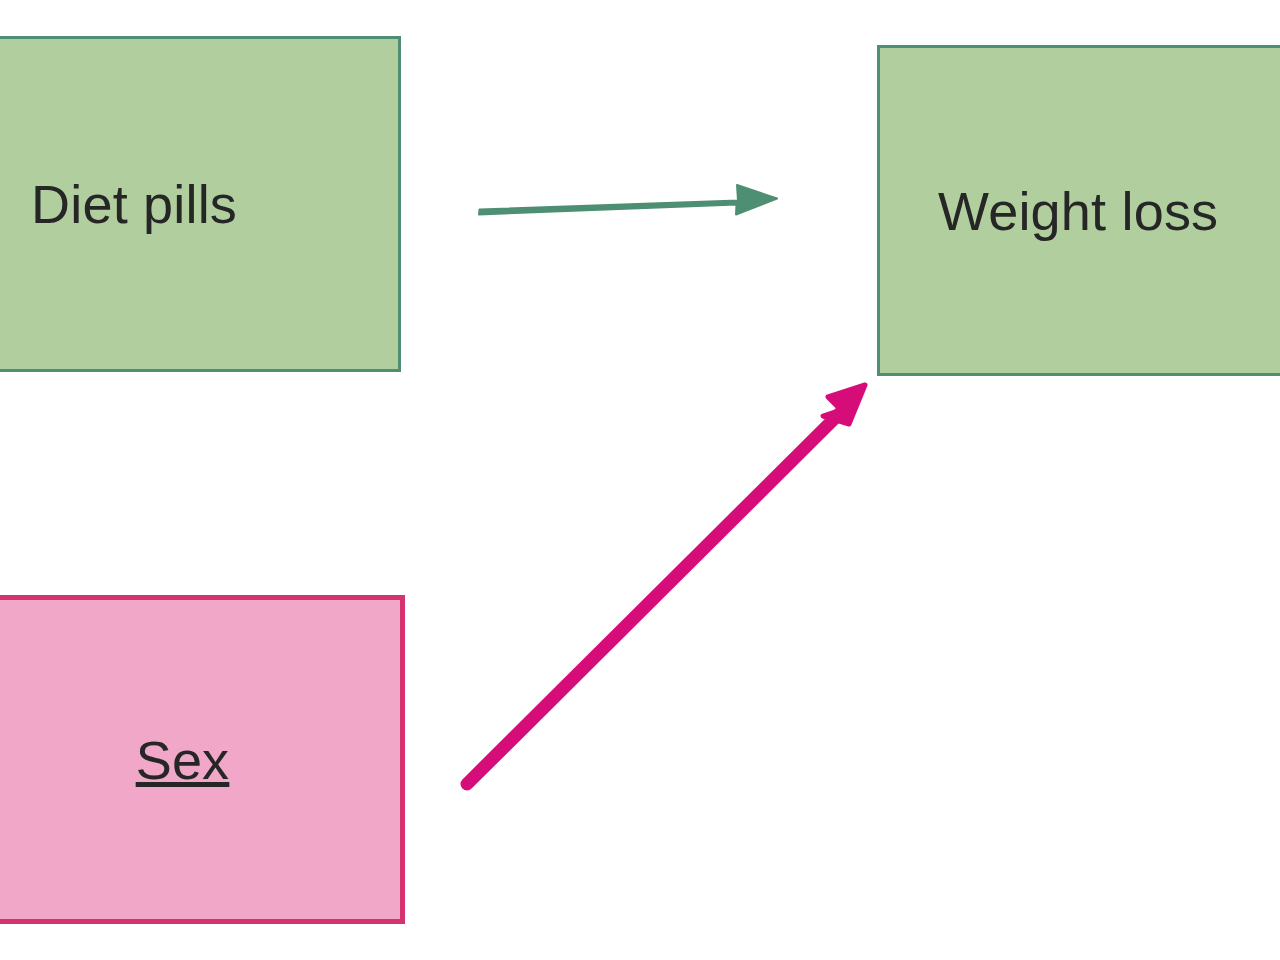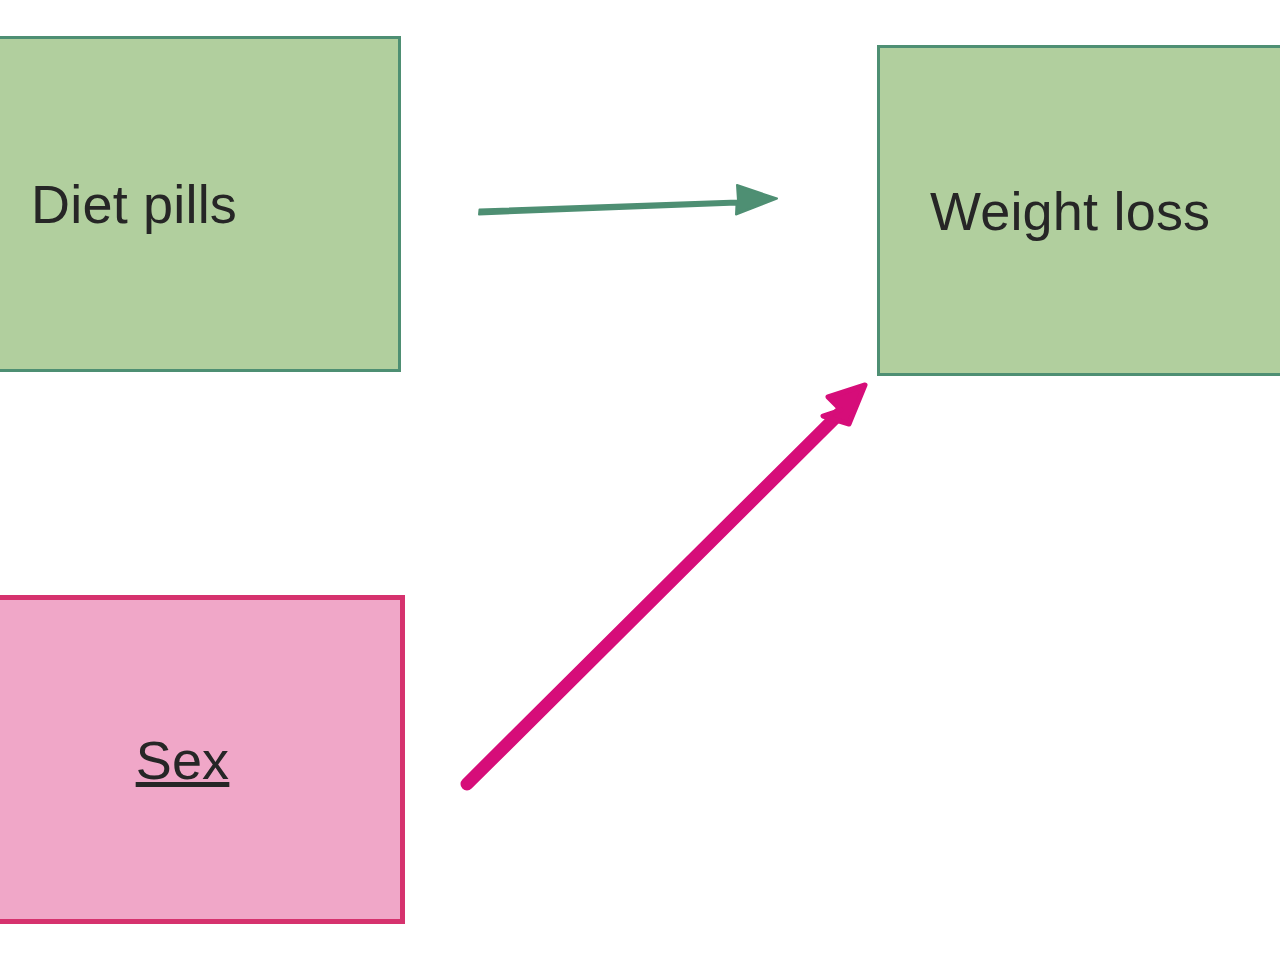--- a/index.html
+++ b/index.html
@@ -71,21 +71,21 @@
   }
   
   #node-weight-loss {
     left: 877px;
     top: 45px;
     width: 440px;
     height: 331px;
   }
   #node-weight-loss .node-label {
     position: absolute;
-    left: 50px;
+    left: 58px;
     top: 50%;
     transform: translateY(-50%);
   }
   .edge-layer {
     position: absolute;
     left: 0;
     top: 0;
     width: 1280px;
     height: 960px;
     pointer-events: none;

